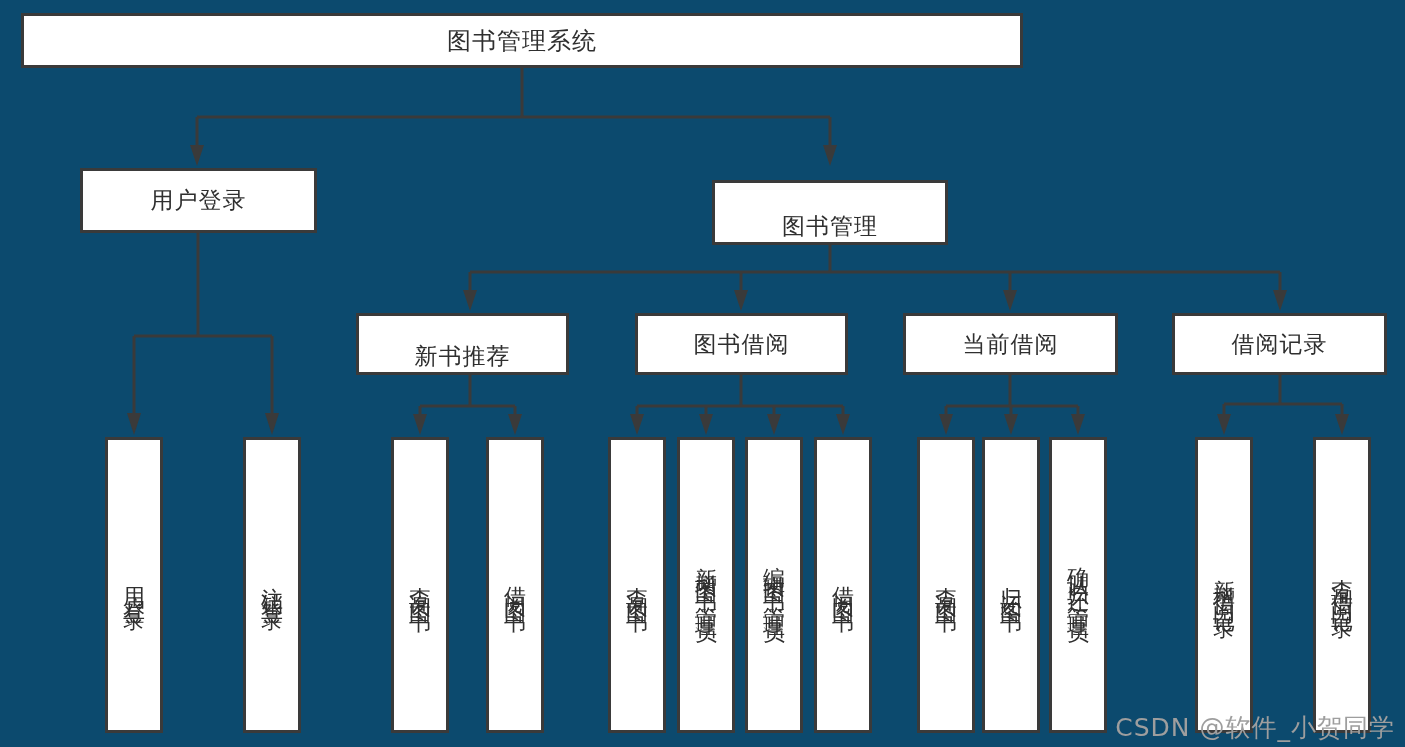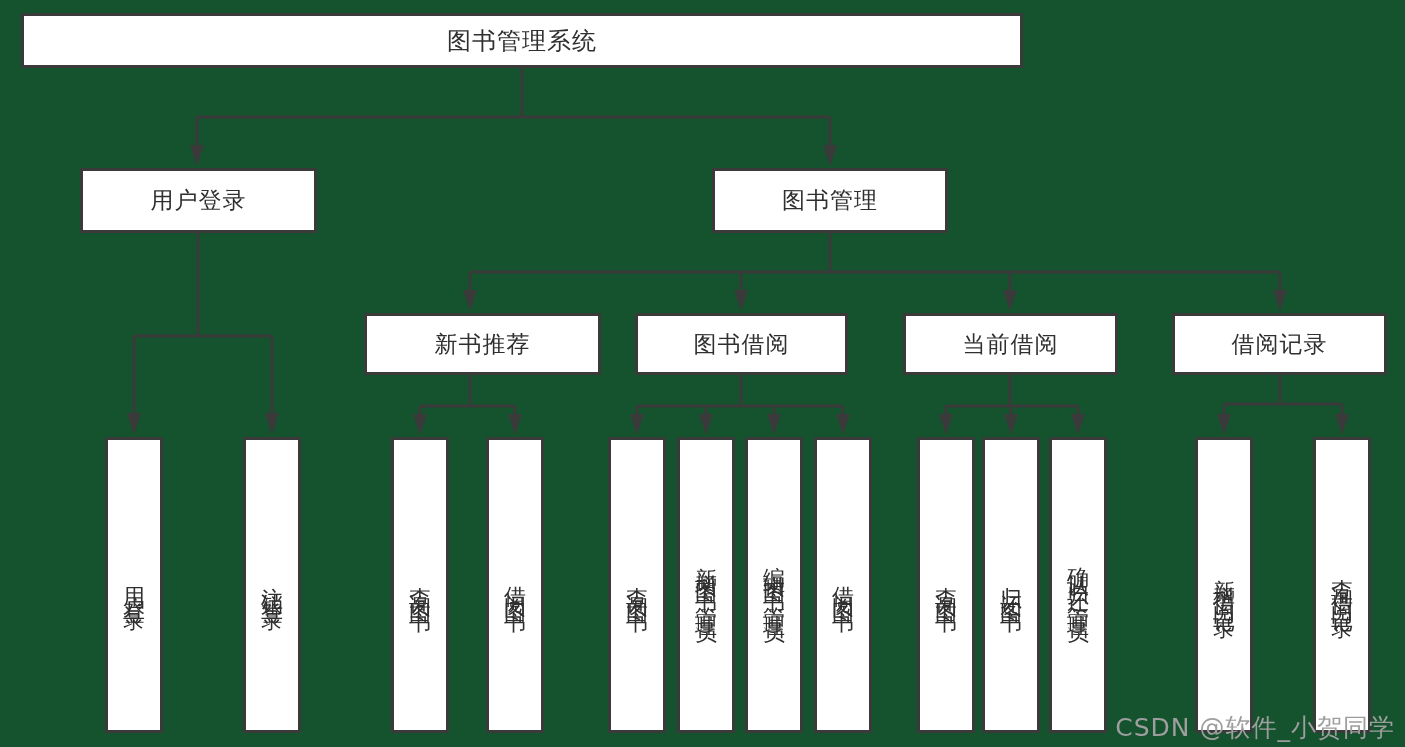--- a/index.html
+++ b/index.html
@@ -1,20 +1,20 @@
 <!DOCTYPE html>
 <html><head>
 <meta charset="utf-8">
 <style>
   html, body { margin: 0; padding: 0; background: #ffffff; }
   .canvas {
     position: relative;
     width: 1405px;
     height: 747px;
-    background: #14532d;
+    background: #0c4a6e;
     font-family: "DejaVu Sans", "Liberation Sans", sans-serif;
     overflow: hidden;
   }
   svg.lines { position: absolute; left: 0; top: 0; z-index: 1; }
   .box {
     position: absolute;
     z-index: 2;
     box-sizing: border-box;
     background: #ffffff;
     border: 3px solid #3a3a3a;
@@ -89,25 +89,25 @@
     </g>
   </svg>
 
   <div class="box hbox root-box" style="left:21px; top:13px; width:1002px; height:55px;">
     <span>图书管理系统</span>
   </div>
 
   <div class="box hbox" style="left:80px; top:168px; width:237px; height:65px;">
     <span>用户登录</span>
   </div>
-  <div class="box hbox" style="left:712px; top:168px; width:236px; height:65px;">
+  <div class="box hbox" style="left:712px; top:180px; width:236px; height:65px;align-items:flex-end;">
     <span>图书管理</span>
   </div>
 
-  <div class="box hbox" style="left:364px; top:313px; width:237px; height:62px;">
+  <div class="box hbox" style="left:356px; top:313px; width:213px; height:62px;align-items:flex-end;">
     <span>新书推荐</span>
   </div>
   <div class="box hbox" style="left:635px; top:313px; width:213px; height:62px;">
     <span>图书借阅</span>
   </div>
   <div class="box hbox" style="left:903px; top:313px; width:215px; height:62px;">
     <span>当前借阅</span>
   </div>
   <div class="box hbox" style="left:1172px; top:313px; width:215px; height:62px;">
     <span>借阅记录</span>

